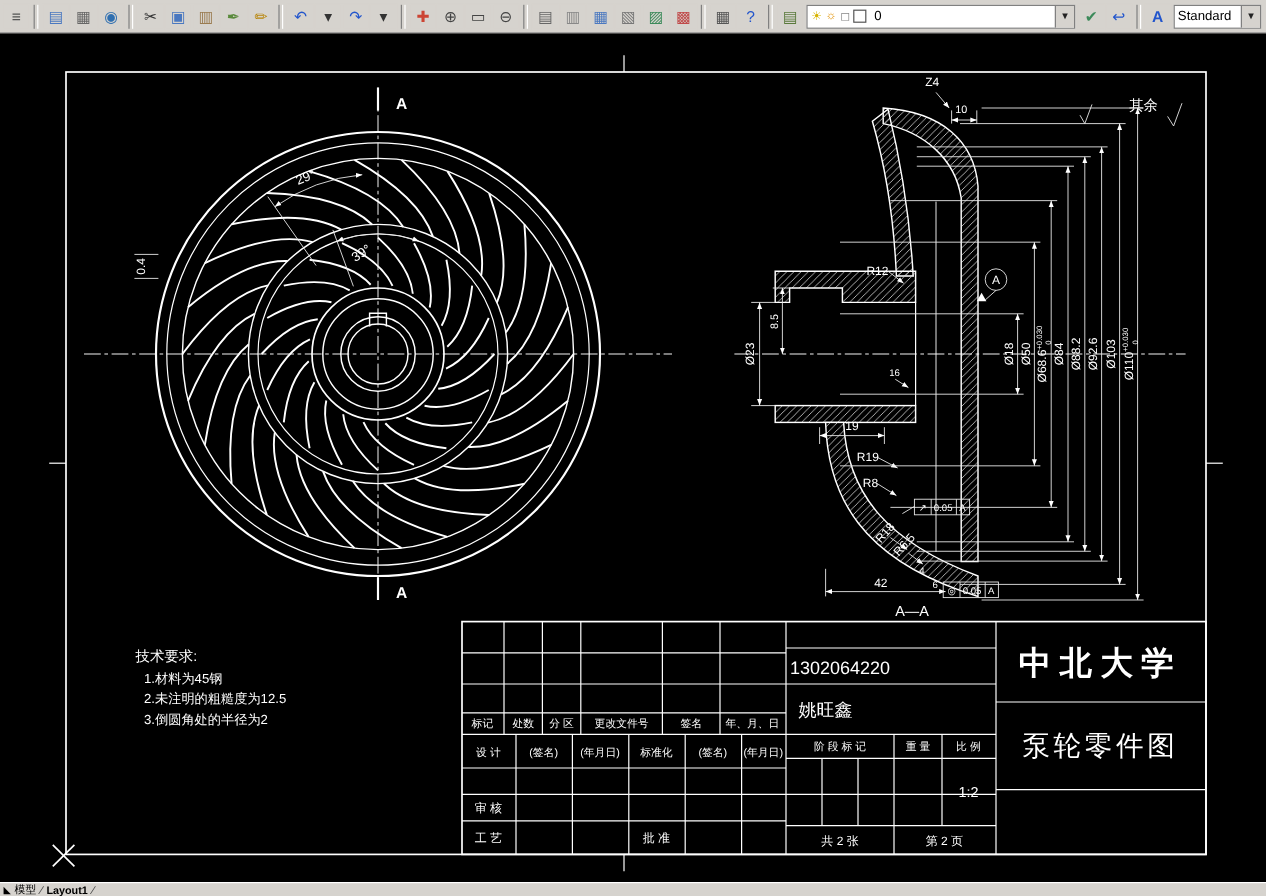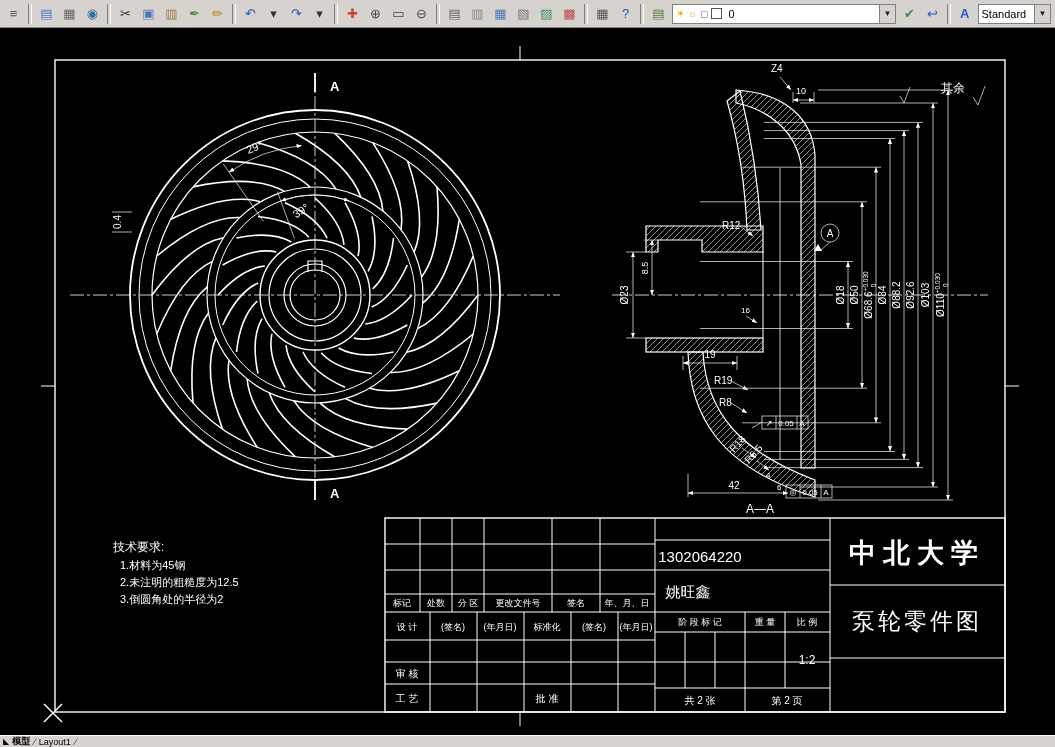--- a/index.html
+++ b/index.html
@@ -34,22 +34,22 @@
   .hat{fill:url(#hatch);stroke:#fff;stroke-width:1.2}
   .f8{font-size:8px}.f9{font-size:9px}.f10{font-size:10px}.f11{font-size:11px}
   .f12{font-size:12px}.f13{font-size:13px;font-weight:bold}.f15{font-size:15px}
   .f23{font-size:23px;letter-spacing:3px}.f27{font-size:27px;font-weight:bold;letter-spacing:7px}
   .tol{font-size:6.5px}
   .mid{text-anchor:middle}
 
   
   .statusbar{height:12px;background:#d6d3ce;border-top:1px solid #fff;display:flex;align-items:center;
              font-size:9px;color:#000;padding-left:3px;gap:3px;box-sizing:border-box}
-  .tab{font-weight:bold}
-  .tab2{font-weight:normal}
+  .tab{font-weight:normal}
+  .tab2{font-weight:bold}
   .tab-sep{color:#444;transform:skewX(-20deg)}
   .tab-nav{font-size:8px}
 </style>
 </head>
 <body>
 
 <div class="toolbar">
   <div class="tb-host">
 
   <button class="tb-btn">

